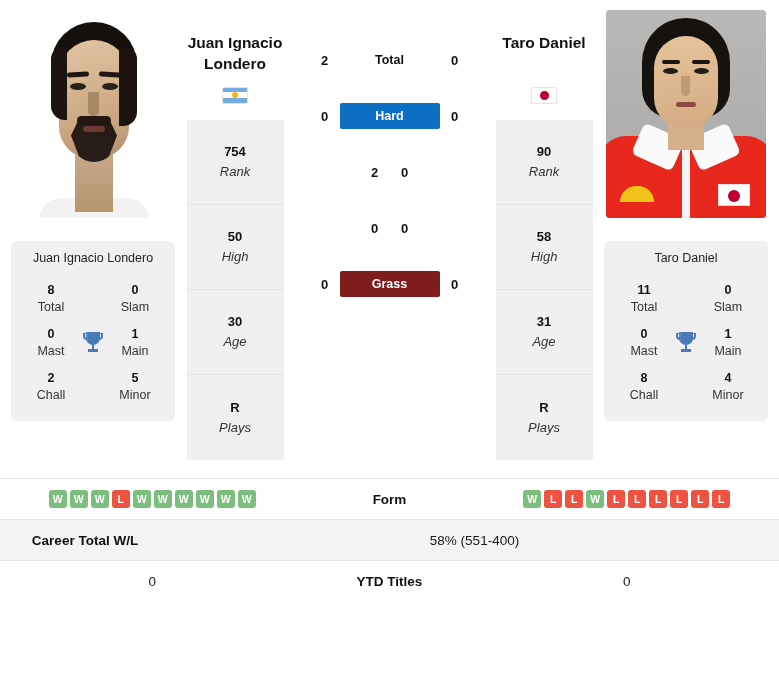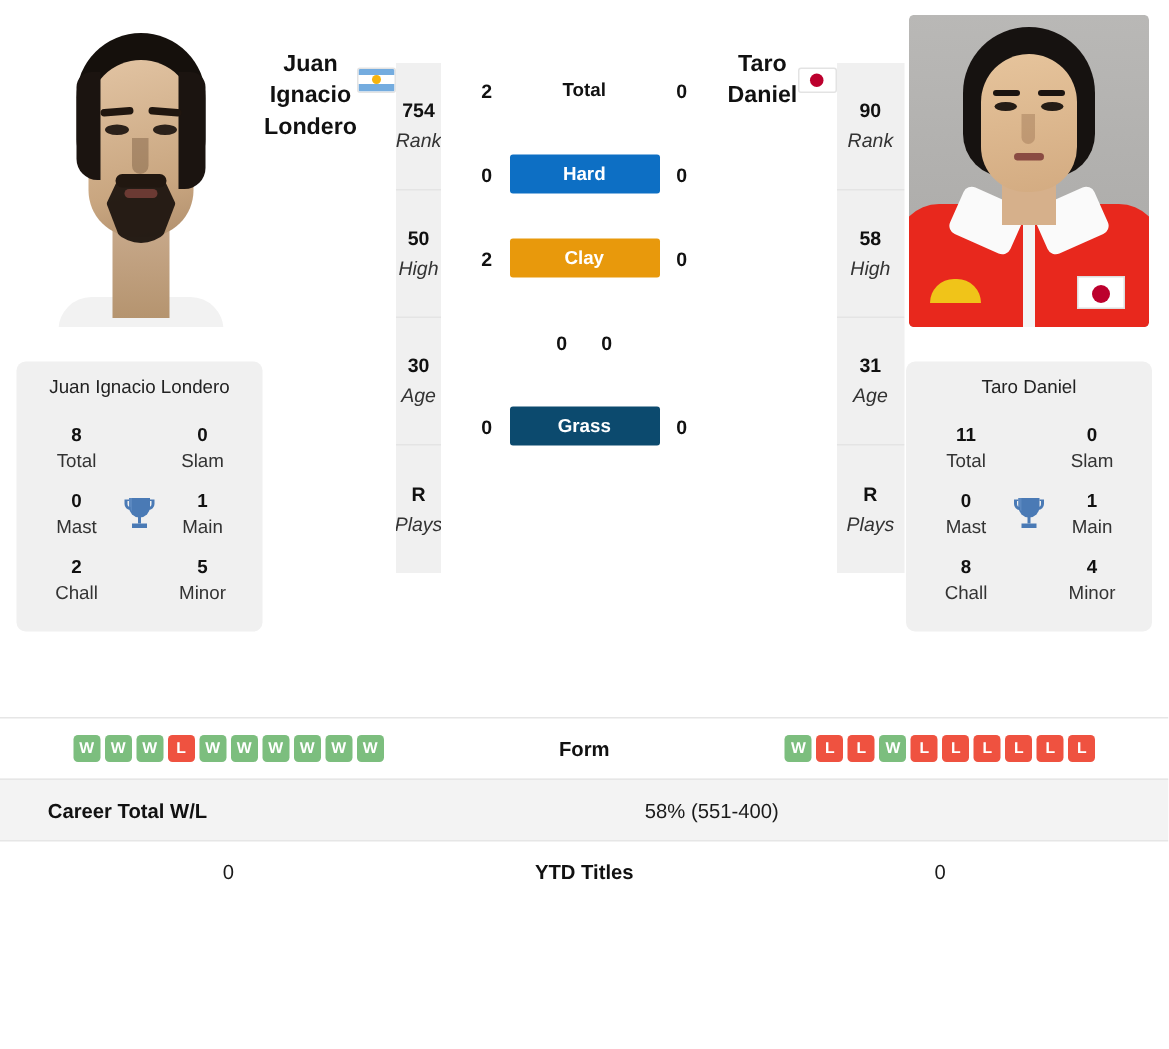--- a/index.html
+++ b/index.html
@@ -123,21 +123,22 @@
   .t-val { font-size: 12.5px; font-weight: bold; color: #111; line-height: 17px; }
   .t-lab { font-size: 12.5px; color: #333; line-height: 17px; }
   .trophy { width: 26px; height: 28px; display:flex; align-items:center; justify-content:center; }
 
   
   .info-col {
     width: 118px;
     flex: 0 0 118px;
     padding-top: 22px;
     display: flex;
-    align-items: flex-start;
+    flex-direction: column;
+    align-items: center;
   }
   .pname {
     font-size: 15.5px;
     font-weight: bold;
     color: #111;
     text-align: center;
     line-height: 21px;
     min-height: 42px;
   }
   .flag-wrap { height: 30px; display:flex; align-items:center; justify-content:center; margin-top: 6px;}
@@ -358,30 +359,29 @@
         <div class="h2h-mid plain">Total</div>
         <div class="h2h-num">0</div>
       </div>
       <div class="h2h-row">
         <div class="h2h-num">0</div>
         <div class="h2h-mid surf" style="background: rgb(13, 111, 196);">Hard</div>
         <div class="h2h-num">0</div>
       </div>
       <div class="h2h-row">
         <div class="h2h-num">2</div>
-        <div class="h2h-mid surf" style="background: rgb(232, 153, 12);">Clay</div>
         <div class="h2h-num">0</div>
       </div>
       <div class="h2h-row">
         <div class="h2h-num">0</div>
         <div class="h2h-num">0</div>
       </div>
       <div class="h2h-row">
         <div class="h2h-num">0</div>
-        <div class="h2h-mid surf" style="background: #0c4a6e;">Grass</div>
+        <div class="h2h-mid surf" style="background: #7f1d1d;">Grass</div>
         <div class="h2h-num">0</div>
       </div>
     </div>
 
     <div class="info-col">
       <div class="pname">
         <span>Taro Daniel</span>
       </div>
       <div class="flag-wrap">
         <div class="flag flag-jp">

